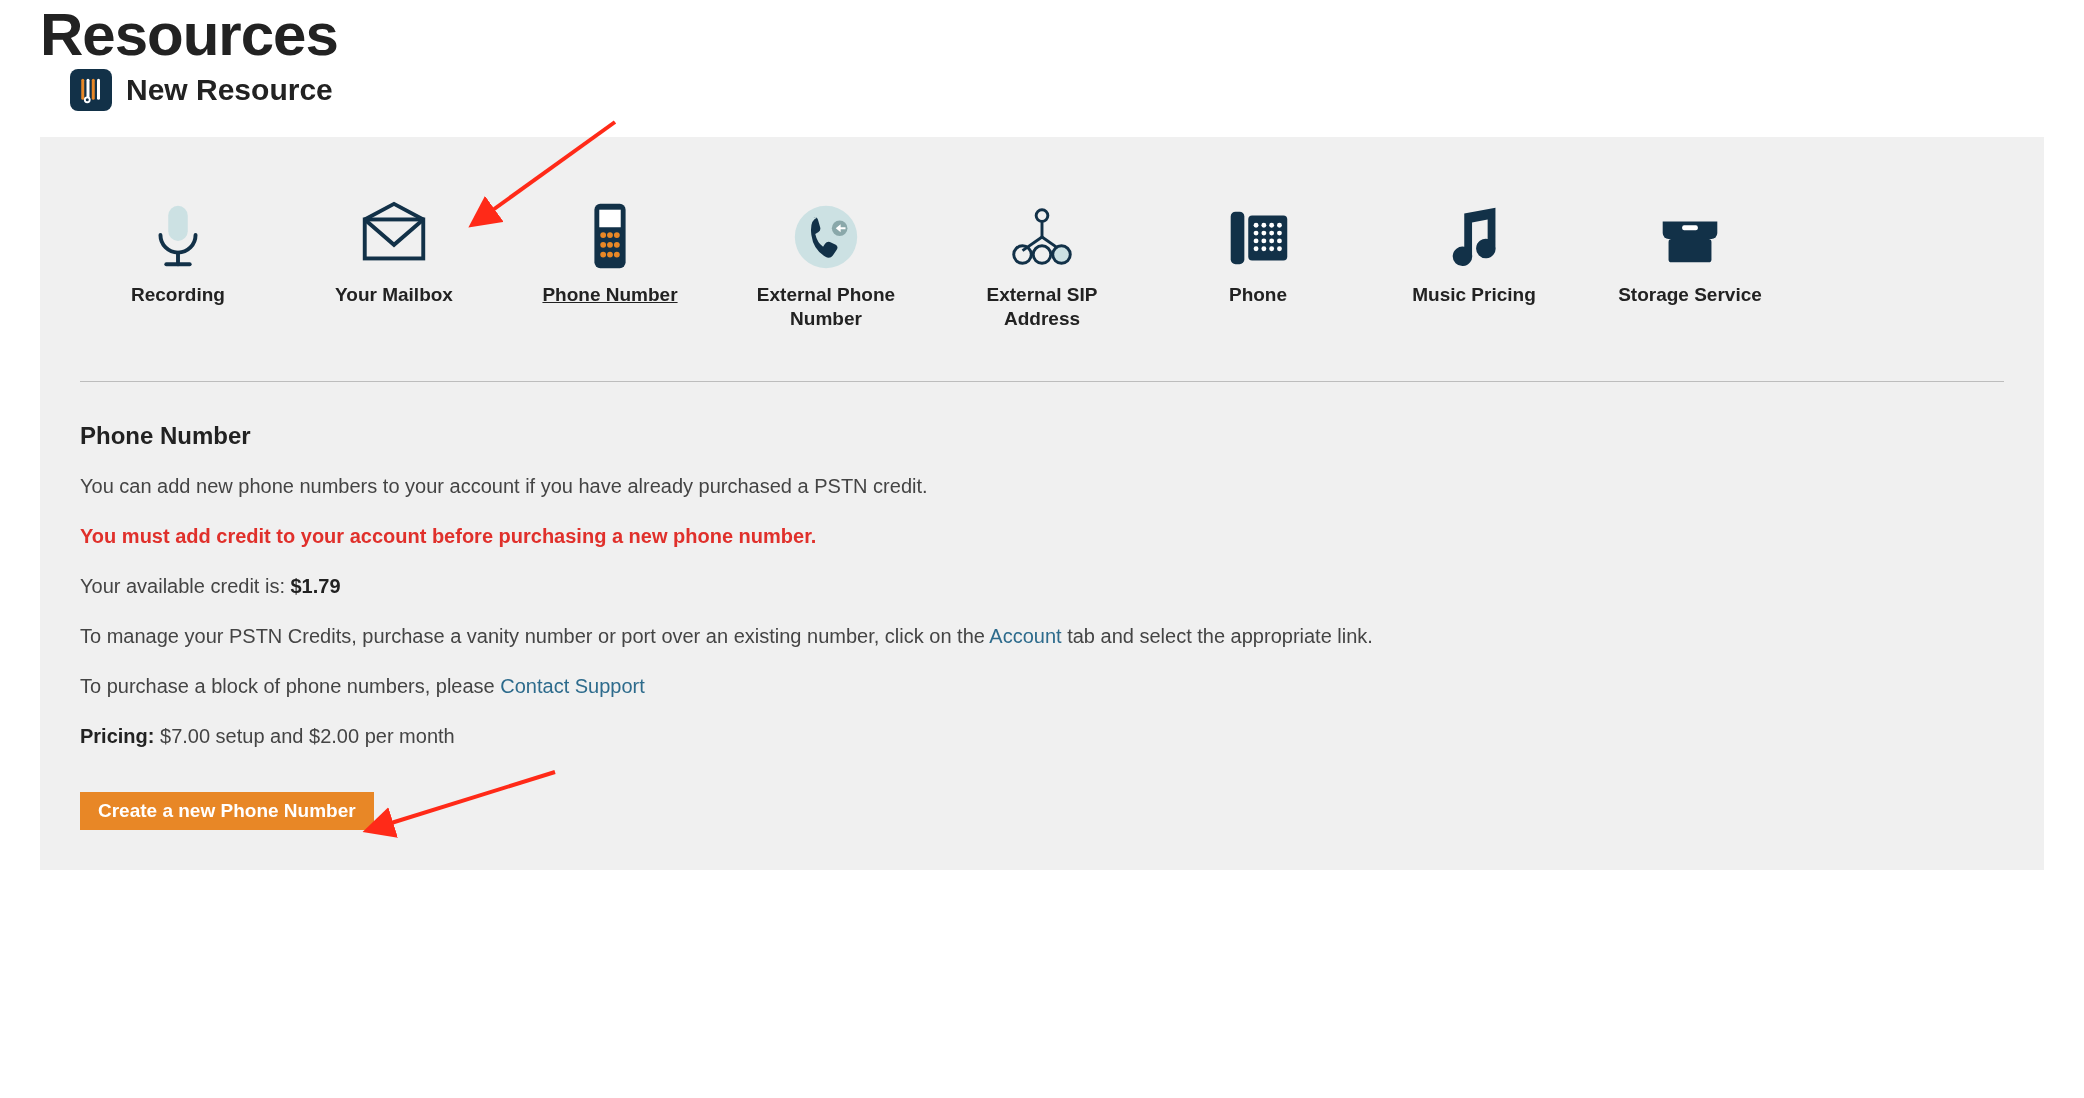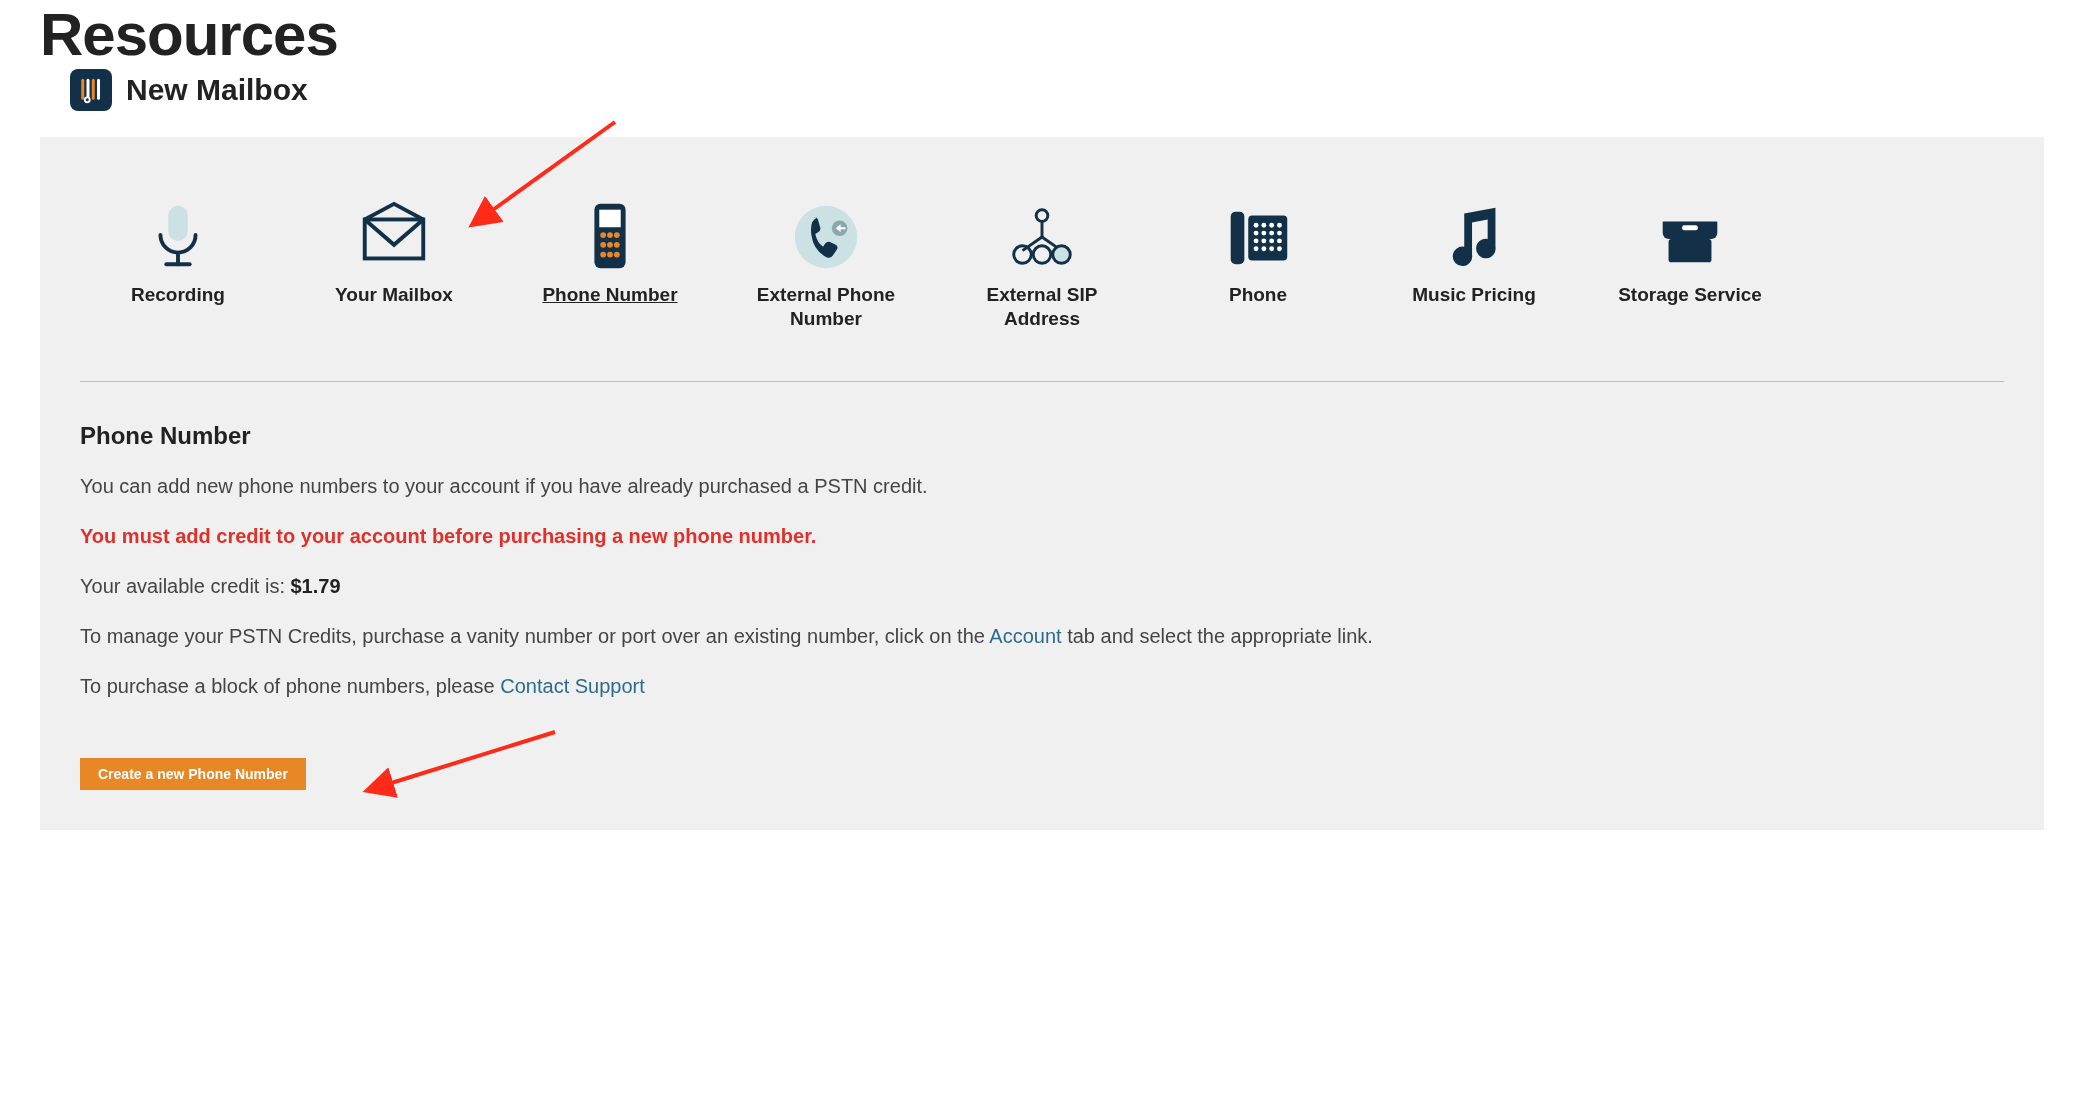--- a/index.html
+++ b/index.html
@@ -117,26 +117,26 @@
   .body-text b { font-weight: 700; color:#222; }
   .body-link {
     color: var(--link);
     cursor: pointer;
   }
 
   .cta-btn {
     display: inline-block;
     background: var(--orange);
     color: #fff;
-    font-size: 14px;
+    font-size: 19px;
     font-weight: 700;
     padding: 8px 18px;
     border: none;
     cursor: pointer;
-    margin-top: 36px;
+    margin-top: 20px;
     position: relative;
   }
 
   .arrow {
     position: absolute;
     pointer-events: none;
   }
   .arrow svg { overflow: visible; }
 </style>
 </head>
@@ -150,21 +150,21 @@
     <span class="logo-box">
       <svg viewBox="0 0 40 40">
         <rect x="7" y="5" width="4" height="28" rx="2" fill="#e88726"></rect>
         <rect x="14" y="5" width="4" height="28" rx="2" fill="#ffffff"></rect>
         <rect x="21" y="5" width="4" height="28" rx="2" fill="#e88726"></rect>
         <rect x="28" y="5" width="4" height="28" rx="2" fill="#ffffff"></rect>
         <circle cx="15" cy="33" r="4.5" fill="#ffffff"></circle>
         <circle cx="15" cy="33" r="2" fill="#123148"></circle>
       </svg>
     </span>
-    <span class="subtitle">New Mailbox</span>
+    <span class="subtitle">New Resource</span>
   </div>
 
   <div class="panel">
 
     <div class="arrow" style="left:420px; top:-20px;">
       <svg width="160" height="110">
         <defs>
           <marker id="ah1" viewBox="0 0 12 12" refX="2" refY="6" markerWidth="8" markerHeight="8" orient="auto">
             <path d="M0,0 L12,6 L0,12 Z" fill="#ff2a18"></path>
           </marker>
@@ -310,20 +310,23 @@
       </p>
 
       <p class="body-text">
         <span>To manage your PSTN Credits, purchase a vanity number or port over an existing number, click on the </span><span class="body-link">Account</span><span> tab and select the appropriate link.</span>
       </p>
 
       <p class="body-text">
         <span>To purchase a block of phone numbers, please </span><span class="body-link">Contact Support</span>
       </p>
 
+      <p class="body-text">
+        <b>Pricing:</b><span> $7.00 setup and $2.00 per month</span>
+      </p>
 
       <button class="cta-btn">Create a new Phone Number</button>
 
       
       <div class="arrow" style="left:290px; bottom:-18px;">
         <svg width="190" height="80">
           <defs>
             <marker id="ah2" viewBox="0 0 12 12" refX="2" refY="6" markerWidth="8" markerHeight="8" orient="auto">
               <path d="M0,0 L12,6 L0,12 Z" fill="#ff2a18"></path>
             </marker>

